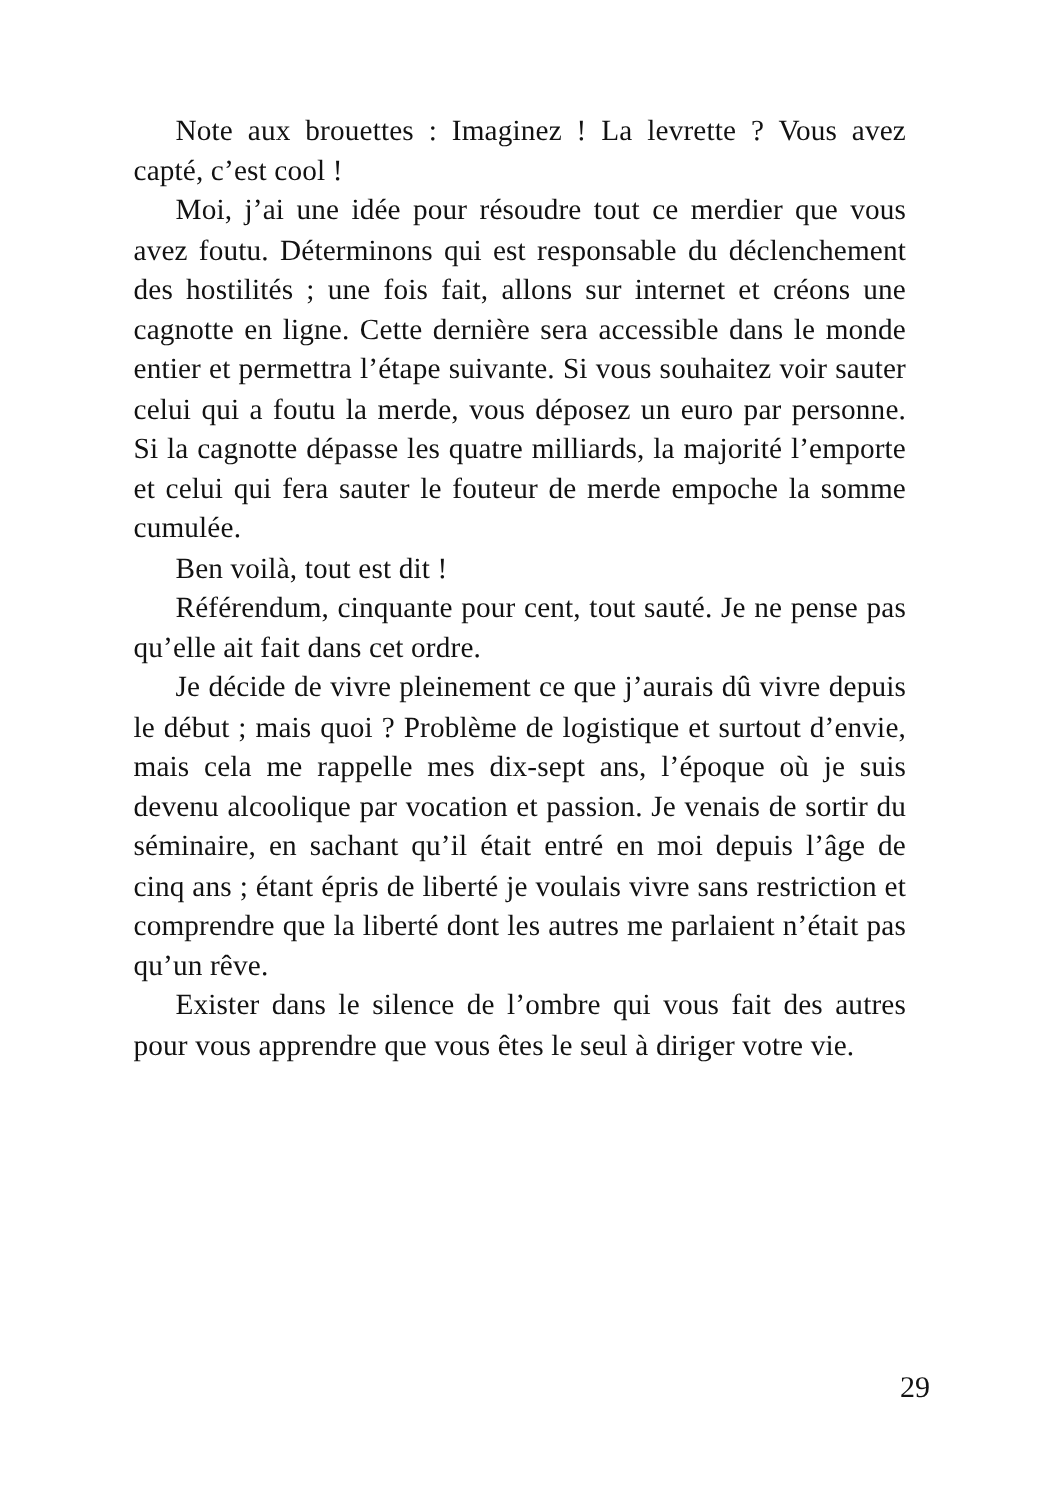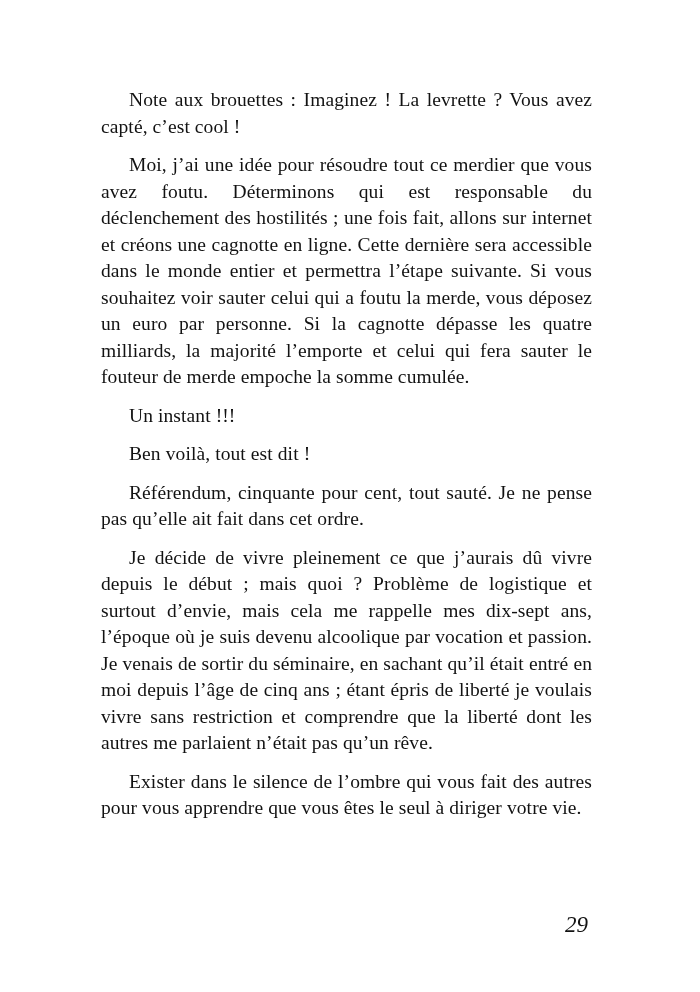--- a/index.html
+++ b/index.html
@@ -25,40 +25,38 @@
     left: 89px;
     top: 75px;
     width: 515px;
     font-size: 19.5px;
     line-height: 26.5px;
     text-align: justify;
     text-justify: inter-word;
     letter-spacing: 0.1px;
   }
   .text-block p {
-    margin: 12px;
+    margin: 0;
     padding: 0;
     text-indent: 28px;
   }
   .page-number {
     position: absolute;
-    right: 112px;
+    right: 80px;
     top: 912px;
-    font-size: 23px;
+    font-size: 20px;
     line-height: 26.5px;
-    font-style: italic;
   }
 </style>
 </head>
 <body>
 
 <div class="page">
   <div class="text-block">
     <p>Note aux brouettes&nbsp;: Imaginez&nbsp;! La levrette&nbsp;? Vous avez capté, c’est cool&nbsp;!</p>
     <p>Moi, j’ai une idée pour résoudre tout ce merdier que vous avez foutu. Déterminons qui est responsable du déclenchement des hostilités&nbsp;; une fois fait, allons sur internet et créons une cagnotte en ligne. Cette dernière sera accessible dans le monde entier et permettra l’étape suivante. Si vous souhaitez voir sauter celui qui a foutu la merde, vous déposez un euro par personne. Si la cagnotte dépasse les quatre milliards, la majorité l’emporte et celui qui fera sauter le fouteur de merde empoche la somme cumulée.</p>
-    <p>Un instant&nbsp;!!!</p>
     <p>Ben voilà, tout est dit&nbsp;!</p>
     <p>Référendum, cinquante pour cent, tout sauté. Je ne pense pas qu’elle ait fait dans cet ordre.</p>
     <p>Je décide de vivre pleinement ce que j’aurais dû vivre depuis le début&nbsp;; mais quoi&nbsp;? Problème de logistique et surtout d’envie, mais cela me rappelle mes dix-sept ans, l’époque où je suis devenu alcoolique par vocation et passion. Je venais de sortir du séminaire, en sachant qu’il était entré en moi depuis l’âge de cinq ans&nbsp;; étant épris de liberté je voulais vivre sans restriction et comprendre que la liberté dont les autres me parlaient n’était pas qu’un rêve.</p>
     <p>Exister dans le silence de l’ombre qui vous fait des autres pour vous apprendre que vous êtes le seul à diriger votre vie.</p>
   </div>
   <div class="page-number">29</div>
 </div>
 
 </body></html>

